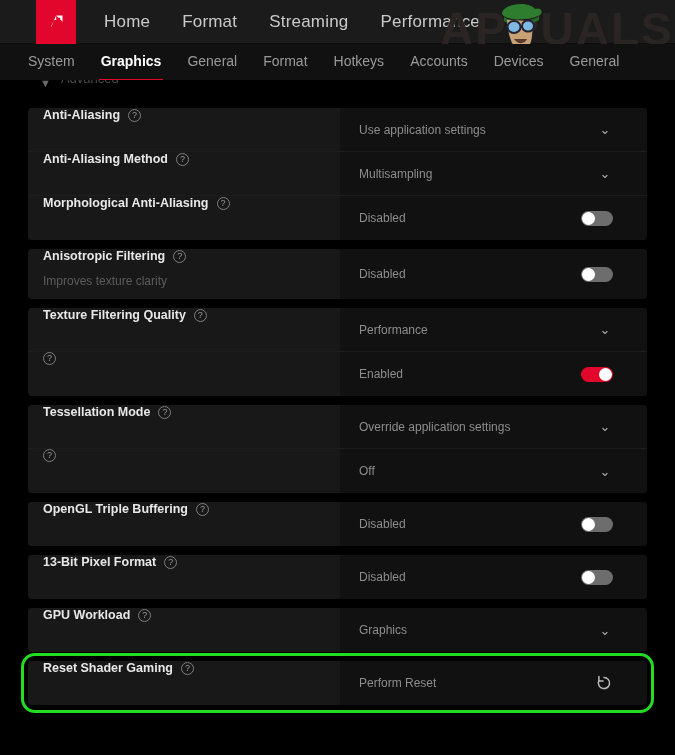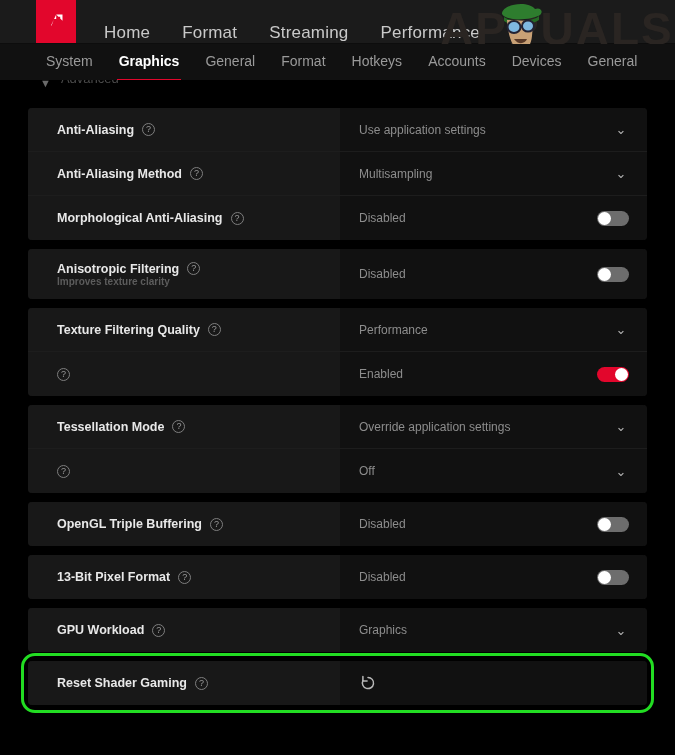--- a/index.html
+++ b/index.html
@@ -18,21 +18,21 @@
     height: 755px;
     background: #000000;
   }
 
   
   .top-header {
     position: relative;
     height: 44px;
     background: #1b1b1b;
     display: flex;
-    align-items: flex-end;
+    align-items: center;
     border-bottom: 1px solid #0d0d0d;
   }
 
   .amd-logo {
     width: 40px;
     height: 44px;
     background: #e2062c;
     display: flex;
     align-items: center;
     justify-content: center;
@@ -76,21 +76,21 @@
   }
   .wm-char { position: absolute; top: -2px; left: 48px; }
 
   
   .subtab-bar {
     position: relative;
     height: 36px;
     background: #111111;
     display: flex;
     align-items: center;
-    padding-left: 46px;
+    padding-left: 28px;
     gap: 26px;
   }
   .subtab {
     position: relative;
     color: #9a9a9a;
     font-size: 14px;
     white-space: nowrap;
     cursor: pointer;
     padding-bottom: 2px;
   }
@@ -160,40 +160,38 @@
   }
   .row:last-child { border-bottom: none; }
   .row.tall { min-height: 50px; }
 
   .row-left {
     width: 312px;
     flex: none;
     background: #181818;
     display: flex;
     flex-direction: column;
-    justify-content: center;
-    padding-left: 29px;
+    padding-left: 15px;
     padding-right: 10px;
   }
   .row-label-line {
     display: flex;
     align-items: center;
     gap: 8px;
   }
   .row-label {
     color: #e8e8e8;
     font-size: 12.5px;
     font-weight: bold;
     white-space: nowrap;
   }
   .row-sub {
     color: #5c5c5c;
-    font-size: 10px;
-    margin-top: 0;
-    font-weight: bold;
+    font-size: 12px;
+    margin-top: 11px;
   }
 
   .help-icon {
     width: 13px;
     height: 13px;
     border: 1px solid #7e7e7e;
     border-radius: 50%;
     color: #9a9a9a;
     font-size: 9px;
     line-height: 11px;
@@ -201,21 +199,21 @@
     flex: none;
     font-family: "Liberation Sans", sans-serif;
   }
 
   .row-right {
     flex: 1;
     background: #111111;
     display: flex;
     align-items: center;
     padding-left: 19px;
-    padding-right: 18px;
+    padding-right: 34px;
     position: relative;
   }
   .row-value {
     color: #8d8d8d;
     font-size: 12px;
     flex: 1;
     white-space: nowrap;
   }
 
   .chev-down {
@@ -489,20 +487,21 @@
         </div>
         <div class="group">
           <div class="row">
             <div class="row-left">
               <div class="row-label-line">
                 <span class="row-label">Reset Shader Gaming</span>
                 <span class="help-icon">?</span>
               </div>
             </div>
             <div class="row-right">
+              <span class="row-value">Perform Reset</span>
               <span class="reset-icon">
                 <svg width="18" height="18" viewBox="0 0 18 18">
                   <path d="M9 3.4 A5.6 5.6 0 1 1 3.9 6.6" fill="none" stroke="#b8b8b8" stroke-width="1.5" stroke-linecap="round"></path>
                   <path d="M3.9 2.6 L3.9 7.0 L8.1 7.0" fill="none" stroke="#b8b8b8" stroke-width="1.5" stroke-linecap="round" stroke-linejoin="round"></path>
                 </svg>
               </span>
             </div>
           </div>
         </div>
       </div>

